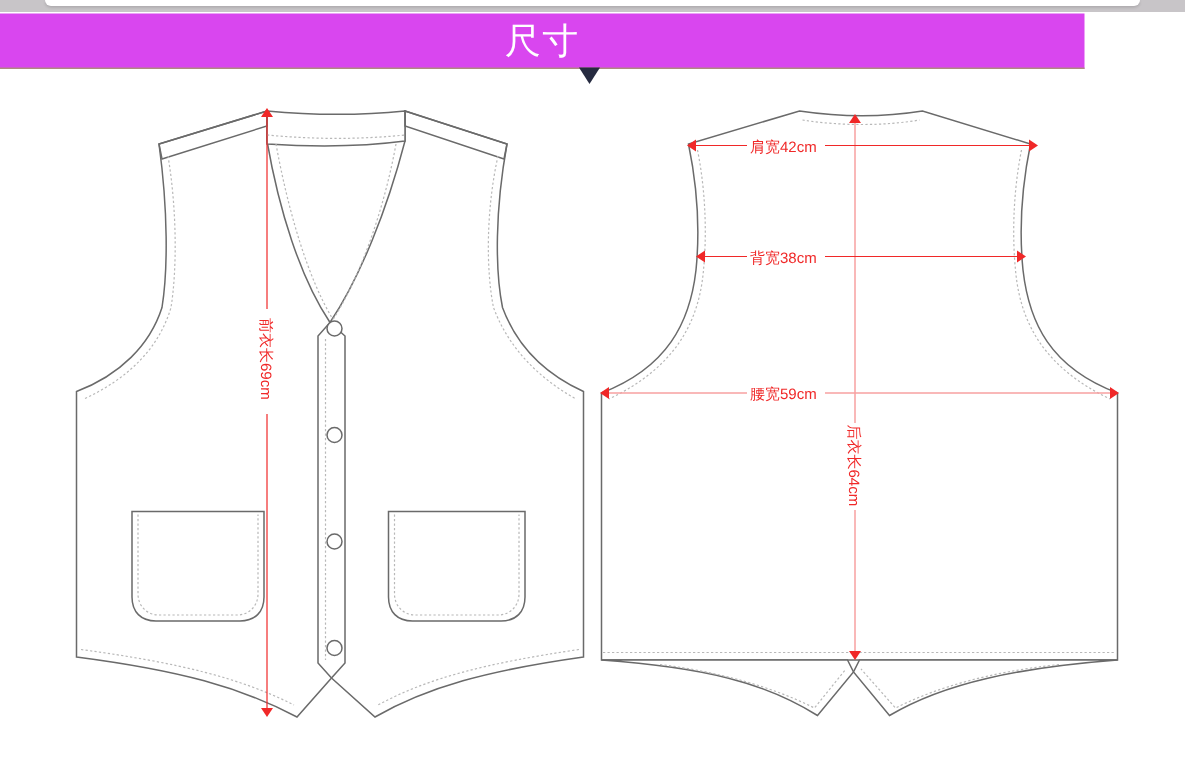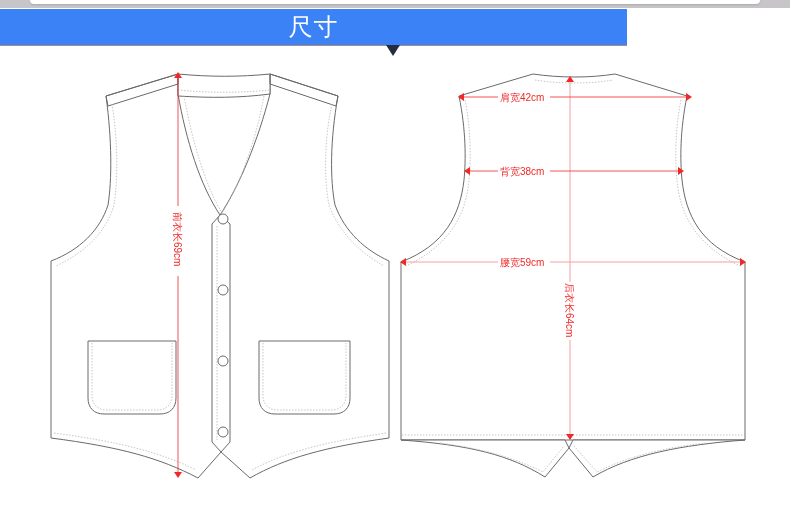--- a/index.html
+++ b/index.html
@@ -1,19 +1,19 @@
 <!DOCTYPE html>
 <html><head>
   <meta charset="utf-8">
   <style>
     html, body { margin: 0; padding: 0; background: #ffffff; }
     body { width: 790px; height: 518px; position: relative; overflow: hidden; font-family: "Liberation Sans", sans-serif; }
     .top-strip { position: absolute; left: 0; top: 0; width: 790px; height: 8px; background: #c8c5c8; }
     .top-strip-inner { position: absolute; left: 30px; right: 30px; top: 0; height: 4px; background: #ffffff; border-radius: 0 0 6px 6px; box-shadow: 0 1px 2px rgba(0,0,0,0.15); }
-    .header-bar { position: absolute; left: 0; top: 9px; width: 627px; height: 36px; background: #3b82f6; border-bottom: 1px solid #b08a80; }
+    .header-bar { position: absolute; left: 0; top: 9px; width: 723px; height: 36px; background: #d946ef; border-bottom: 1px solid #b08a80; }
     .header-title { position: absolute; left: 0; right: 0; top: 0; height: 36px; line-height: 36px; text-align: center; color: #ffffff; font-size: 24px; font-family: "DejaVu Sans", sans-serif; font-weight: 300; letter-spacing: 1px; }
     .header-pointer { position: absolute; left: 386px; top: 45px; width: 0; height: 0; border-left: 7px solid transparent; border-right: 7px solid transparent; border-top: 11px solid #262b40; }
     svg.diagram { position: absolute; left: 0; top: 0; }
     .meas-label { font-family: "Liberation Sans", sans-serif; font-size: 10px; fill: #f02828; }
   </style>
 </head>
 <body>
 
 <div class="top-strip">
   <div class="top-strip-inner"></div>

